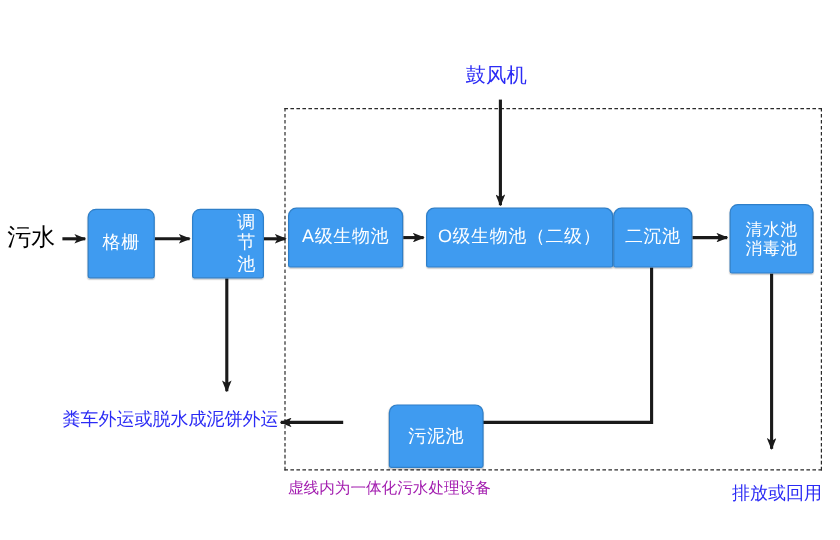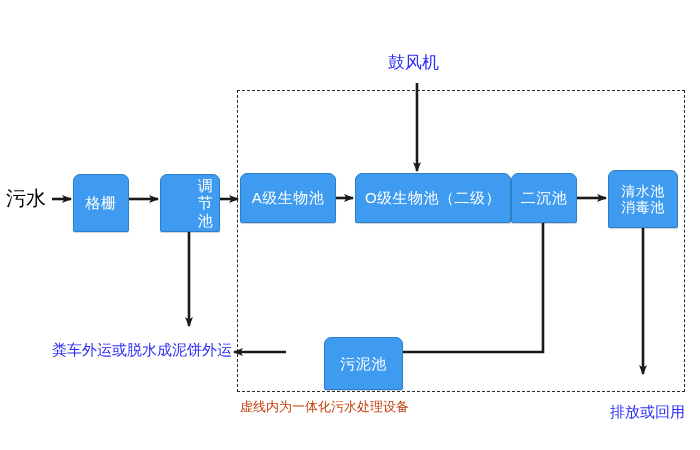--- a/index.html
+++ b/index.html
@@ -48,21 +48,21 @@
     color: #000000;
     font-size: 20px;
     text-align: center;
   }
   .lbl-blue {
     color: #2b2bf5;
     font-size: 15px;
     font-weight: normal;
   }
   .lbl-cap {
-    color: #c2410c;
+    color: #a21caf;
     font-size: 13px;
   }
 
   
   .dashbox {
     position: absolute;
     box-sizing: border-box;
     border: 1px dashed #2a2a2a;
     background: transparent;
   }

